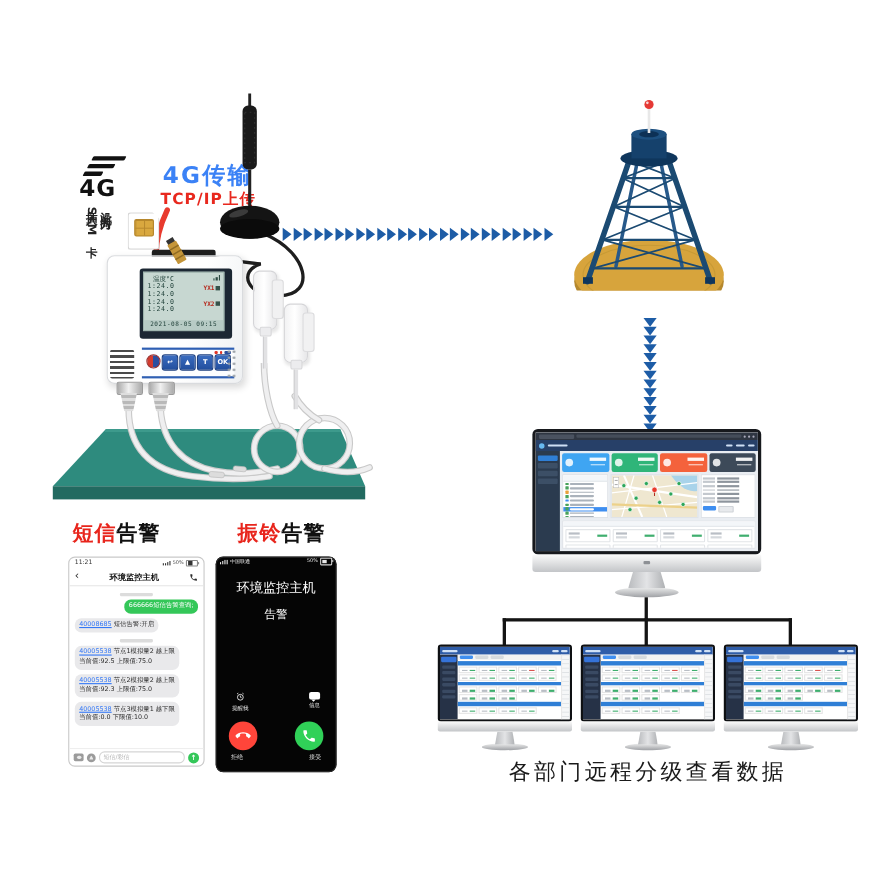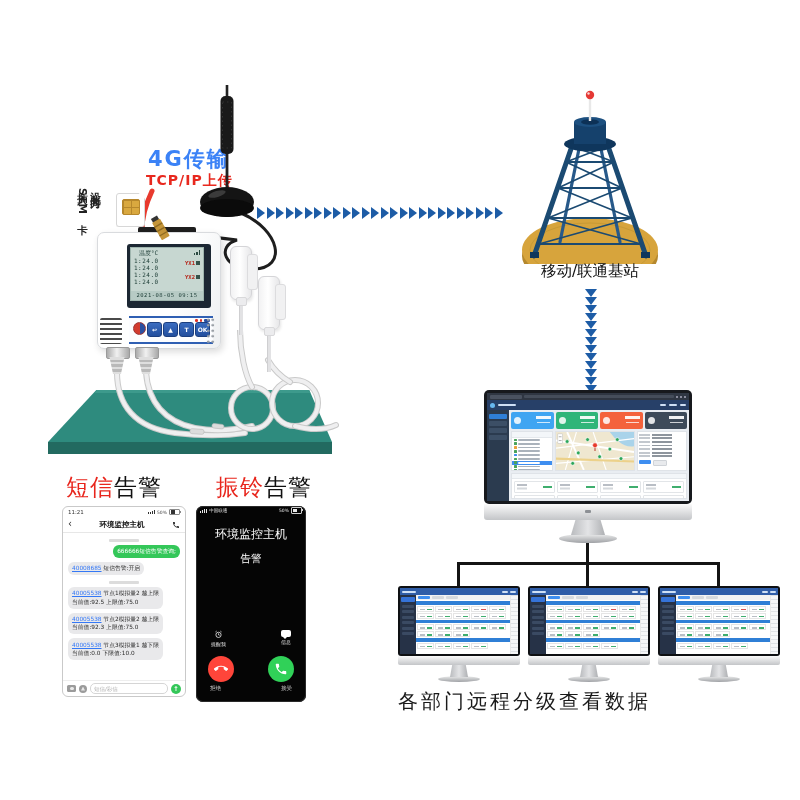--- a/index.html
+++ b/index.html
@@ -174,24 +174,24 @@
   .mcells i{width:17px;height:6px;border:0.5px solid #e5e5e5;position:relative;box-sizing:border-box;}
   .mcells i::before{content:"";position:absolute;left:1.5px;top:2px;width:5px;height:1.8px;background:#b9bec5;}
   .mcells i::after{content:"";position:absolute;right:1.5px;top:2px;width:5px;height:1.8px;background:#3fae6e;}
   .mcells.a i:nth-child(4)::after{background:#d9534f;}
   .mini-scroll{width:7px;background:#f6f7f8;border-left:0.5px solid #e8e8e8;
     background-image:linear-gradient(#dfe2e5 1px,transparent 1px);background-size:100% 4px;}
   .mini-chin{width:122px;height:9px;background:linear-gradient(#fafafa,#c3c5c8);border-radius:0 0 2px 2px;}
   .mini-neck{width:18px;height:12px;margin:0 auto;background:linear-gradient(90deg,#b9bbbe,#e3e4e6 50%,#aeb0b3);
     clip-path:polygon(12% 0,88% 0,100% 100%,0 100%);}
   .mini-base{width:42px;height:6px;margin:-1px auto 0;border-radius:50%;background:linear-gradient(#eceded,#9fa1a5);}
-  .caption{left:398px;top:688px;width:382px;font-size:20px;letter-spacing:3px;color:#1a1a1a;}
-
-  
-  .sec-label{font-size:23px;font-weight:normal;letter-spacing:1px;}
+  .caption{left:398px;top:688px;width:382px;text-align:center;font-size:20px;letter-spacing:3px;color:#1a1a1a;}
+
+  
+  .sec-label{font-size:19px;font-weight:bold;letter-spacing:1px;}
   .sec-label .red{color:#e8251c;}
   .lab-sms{left:66px;top:472px;}
   .lab-call{left:216px;top:472px;}
 
   
   .phone-sms{left:62px;top:506px;width:124px;height:191px;background:#fff;border:1.5px solid #c9c9c9;
     border-radius:6px;box-sizing:border-box;overflow:hidden;display:flex;flex-direction:column;}
   .sms-status{height:10px;display:flex;align-items:center;padding:0 5px;font-size:5.5px;color:#333;flex:none;}
   .sms-status .right{margin-left:auto;display:flex;align-items:center;gap:2px;}
   .sigbars{display:flex;gap:.8px;align-items:flex-end;}
@@ -245,20 +245,26 @@
   .callbtn{width:26px;height:26px;border-radius:50%;display:flex;align-items:center;justify-content:center;}
   .cb-red{background:#ff453a;}
   .cb-green{background:#30d158;}
   .btn-labels{display:flex;justify-content:space-between;padding:0 14px;margin-bottom:10px;font-size:5.5px;color:#d8d8d8;}
 </style>
 </head>
 <body>
 
 <div id="stage">
 
+  <div class="abs fourg-wrap fourg-bars">
+    <i></i>
+      <i></i>
+      <i></i>
+    <span class="fourg-text">4G</span>
+  </div>
   <div class="abs t-4g">4G传输</div>
   <div class="abs t-tcp">TCP/IP上传</div>
   <div class="abs sim-note"><span>沿此方向</span><br><span>插入SIM卡</span></div>
   <svg class="abs" style="left:134px;top:188px;" width="32" height="82">
     <path d="M 18 3 C 9 22, 6 40, 9 56" stroke="#e83a2e" stroke-width="5" fill="none" stroke-linecap="round"></path>
     <polygon points="2,54 17,55 9,72" fill="#e83a2e"></polygon>
   </svg>
   <div class="abs sim-card">
       <span class="sim-chip"></span>
     </div>
@@ -428,21 +434,20 @@
     <rect x="22" y="168" width="9" height="6" fill="#0f365c"></rect>
     <rect x="133" y="168" width="9" height="6" fill="#0f365c"></rect>
     <ellipse cx="82" cy="60" rx="26" ry="7.5" fill="#0f365c"></ellipse>
     <rect x="66" y="38" width="32" height="22" fill="#15416c"></rect>
     <ellipse cx="82" cy="38" rx="16" ry="5" fill="#1d5080"></ellipse>
     <ellipse cx="82" cy="38" rx="9" ry="2.8" fill="#0d3156"></ellipse>
     <line x1="82" y1="37" x2="82" y2="14" stroke="#e8e8e8" stroke-width="2.4"></line>
     <circle cx="82" cy="11" r="4.2" fill="#e53935"></circle>
     <circle cx="80.5" cy="9.5" r="1.2" fill="#ffffff" opacity="0.8"></circle>
   </svg>
-  <div class="abs tower-label">移动/联通基站</div>
 
   <div class="abs monitor-main">
     <div class="mm-bezel">
       <div class="mm-screen">
         <div class="browser-bar">
             <i class="tab"></i>
             <i class="addr"></i>
             <i class="wb"></i>
             <i class="wb"></i>
             <i class="wb"></i>

